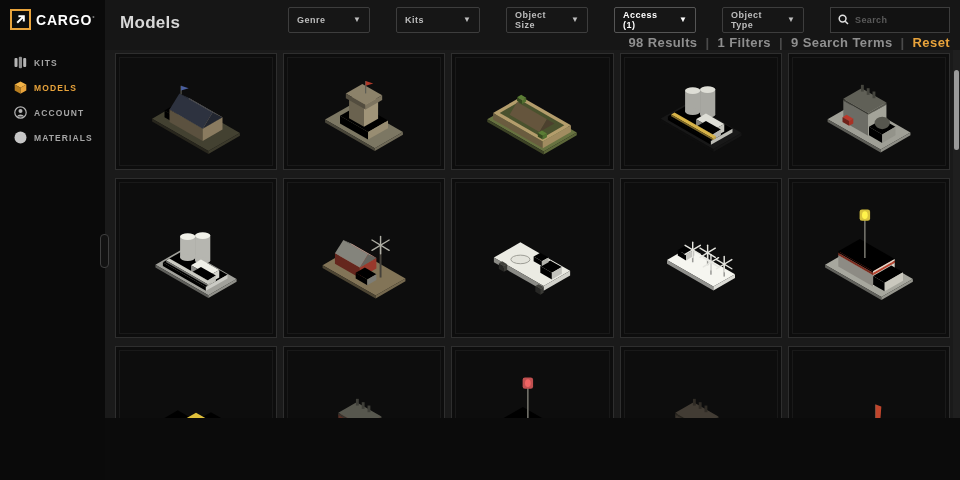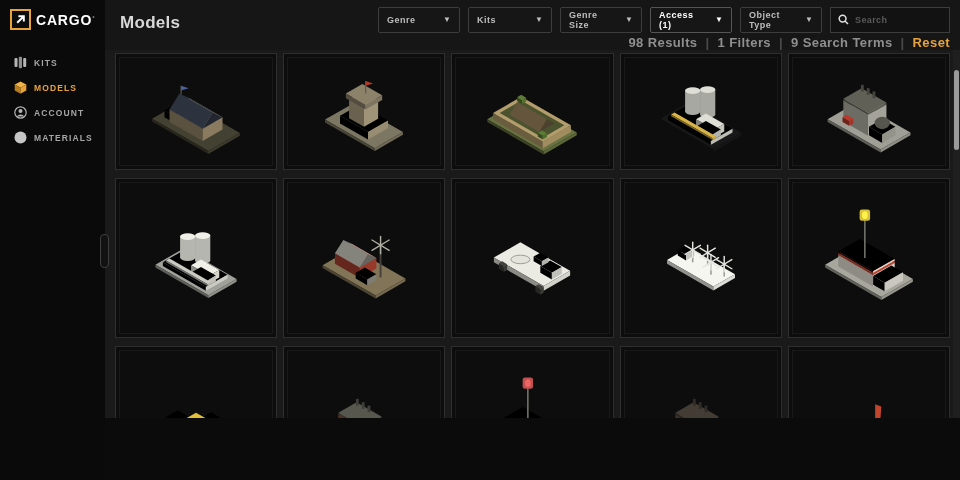--- a/index.html
+++ b/index.html
@@ -19,21 +19,21 @@
   .nav-item .lbl { font-size:8.5px; font-weight:bold; letter-spacing:1.1px; color:#a6a6a6; margin-left:7px; }
   .nav-item.active .lbl { color:#E8A33B; }
   .nav-item svg { display:block; }
 
   
   .content { position:absolute; left:105px; top:0; right:0; bottom:0; background:#1a1a1a; }
   .topbar { position:absolute; left:0; right:0; top:0; height:50px; background:#161616; z-index:2; }
   .page-title { position:absolute; left:15px; top:13px; font-size:17px; font-weight:bold;
     color:#d8d8d8; letter-spacing:.3px; }
 
-  .filter-row { position:absolute; top:7px; right:10px; display:flex; gap:8px; }
+  .filter-row { position:absolute; top:7px; right:10px; display:flex; gap:26px; }
   .dropdown { height:26px; border:1px solid #3d3d3d; background:#161616; border-radius:2px;
     display:flex; align-items:center; justify-content:space-between; padding:0 8px; cursor:pointer; }
   .dropdown .dd-label { font-size:9px; font-weight:bold; letter-spacing:.5px; color:#bdbdbd; }
   .dropdown .chev { font-size:8px; color:#bdbdbd; margin-left:8px; line-height:1; }
   .dropdown.active { border-color:#555;justify-content:space-between; }
   .dropdown.active .dd-label, .dropdown.active .chev { color:#ffffff; }
   .dd-genre{width:82px}.dd-kits{width:84px}.dd-size{width:82px}.dd-access{width:82px}.dd-type{width:82px}
   .searchbox { width:120px; height:26px; border:1px solid #3d3d3d; background:#121212; border-radius:0;
     display:flex; align-items:center; padding:0 7px; }
   .searchbox input { flex:1; border:0; outline:0; background:transparent; color:#ddd;
@@ -130,21 +130,21 @@
       <div class="filter-row" id="filter-row">
           <div class="dropdown dd-genre">
             <span class="dd-label">Genre</span>
     <span class="chev">▼</span>
           </div>
           <div class="dropdown dd-kits">
             <span class="dd-label">Kits</span>
     <span class="chev">▼</span>
           </div>
           <div class="dropdown dd-size">
-            <span class="dd-label">Genre Size</span>
+            <span class="dd-label">Object Size</span>
     <span class="chev">▼</span>
           </div>
           <div class="dropdown dd-access active">
             <span class="dd-label">Access (1)</span>
     <span class="chev">▼</span>
           </div>
           <div class="dropdown dd-type">
             <span class="dd-label">Object Type</span>
     <span class="chev">▼</span>
           </div>

